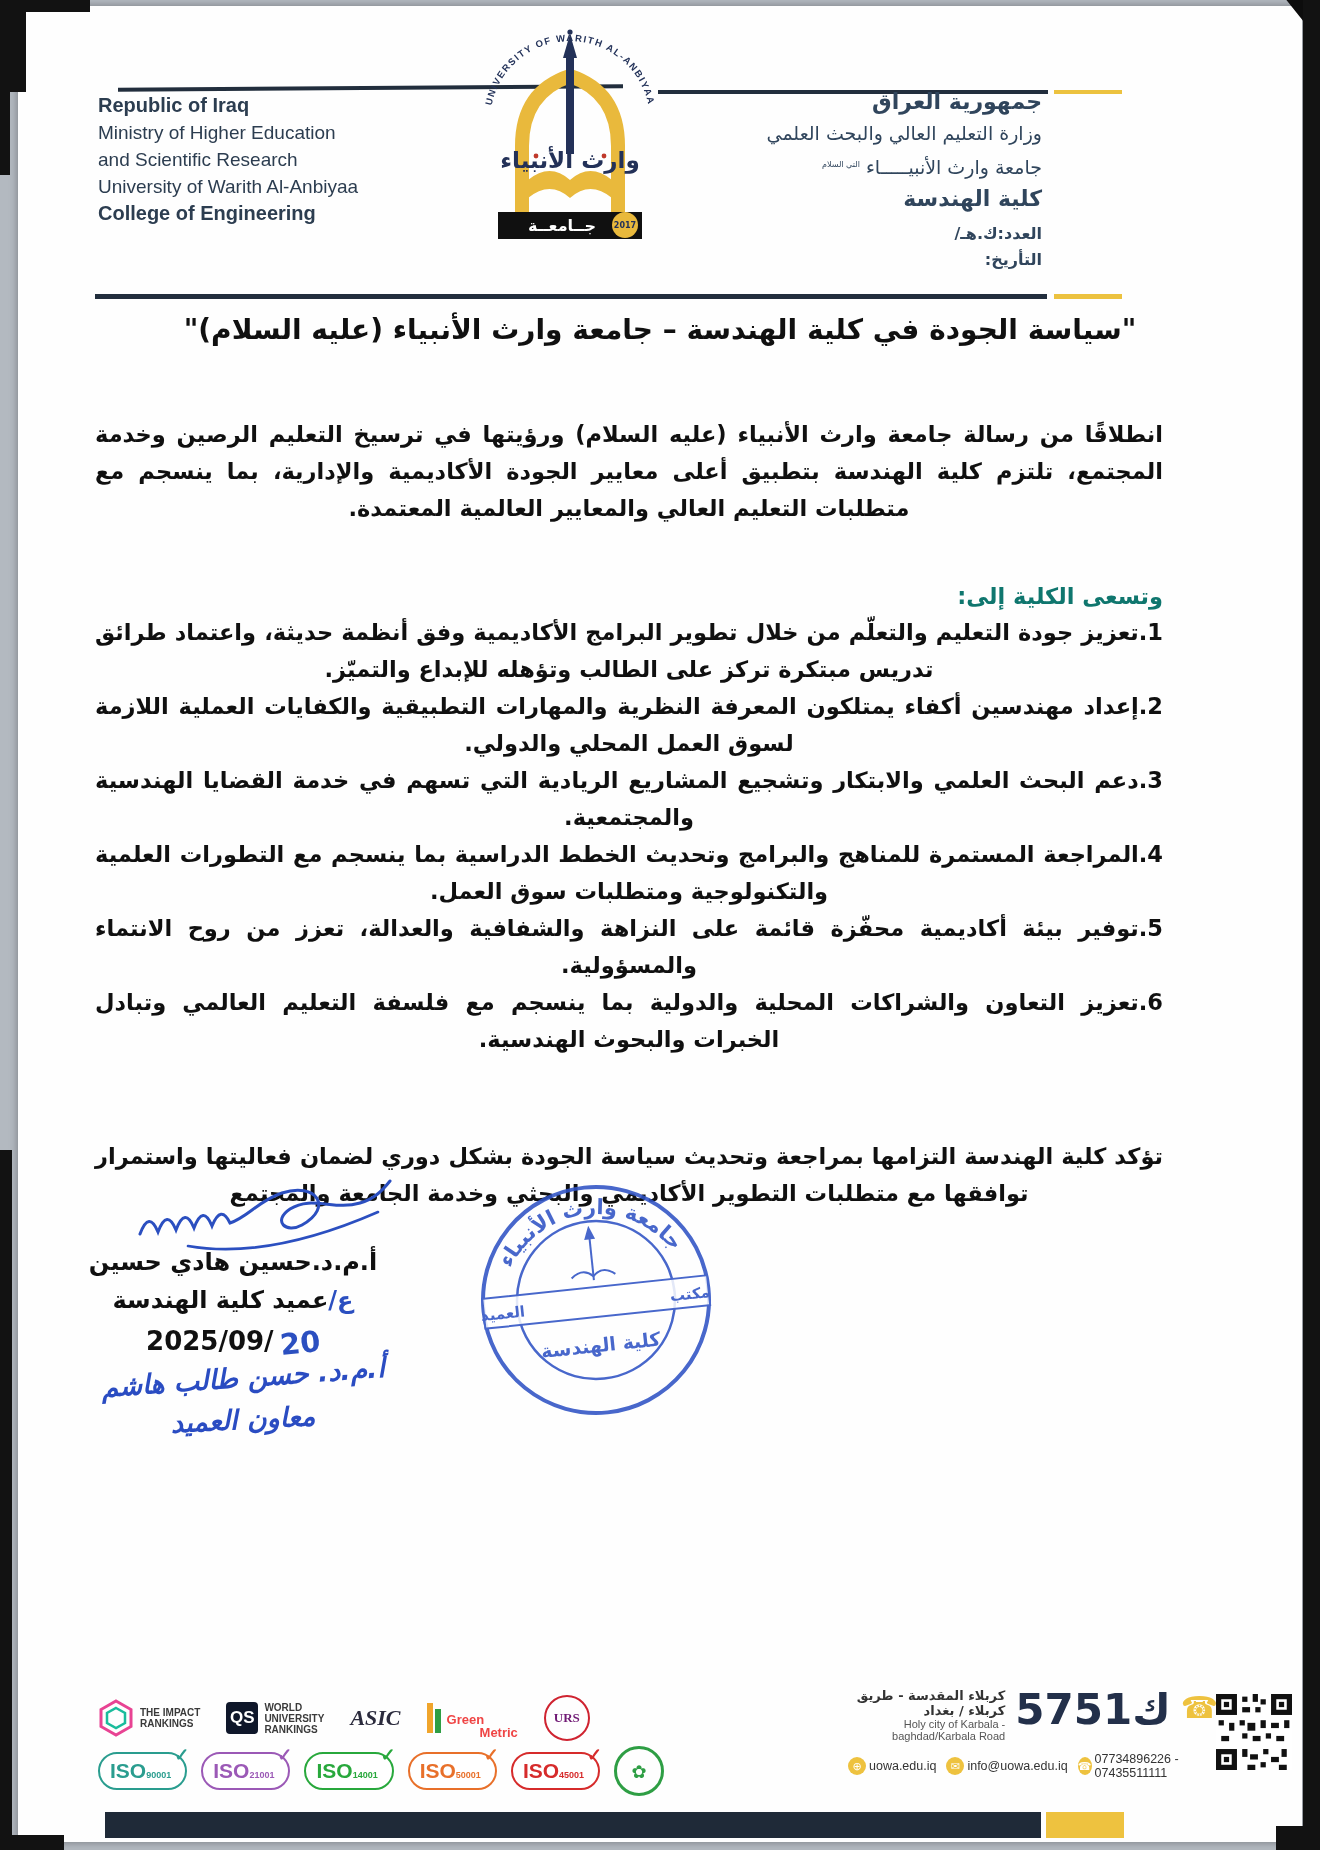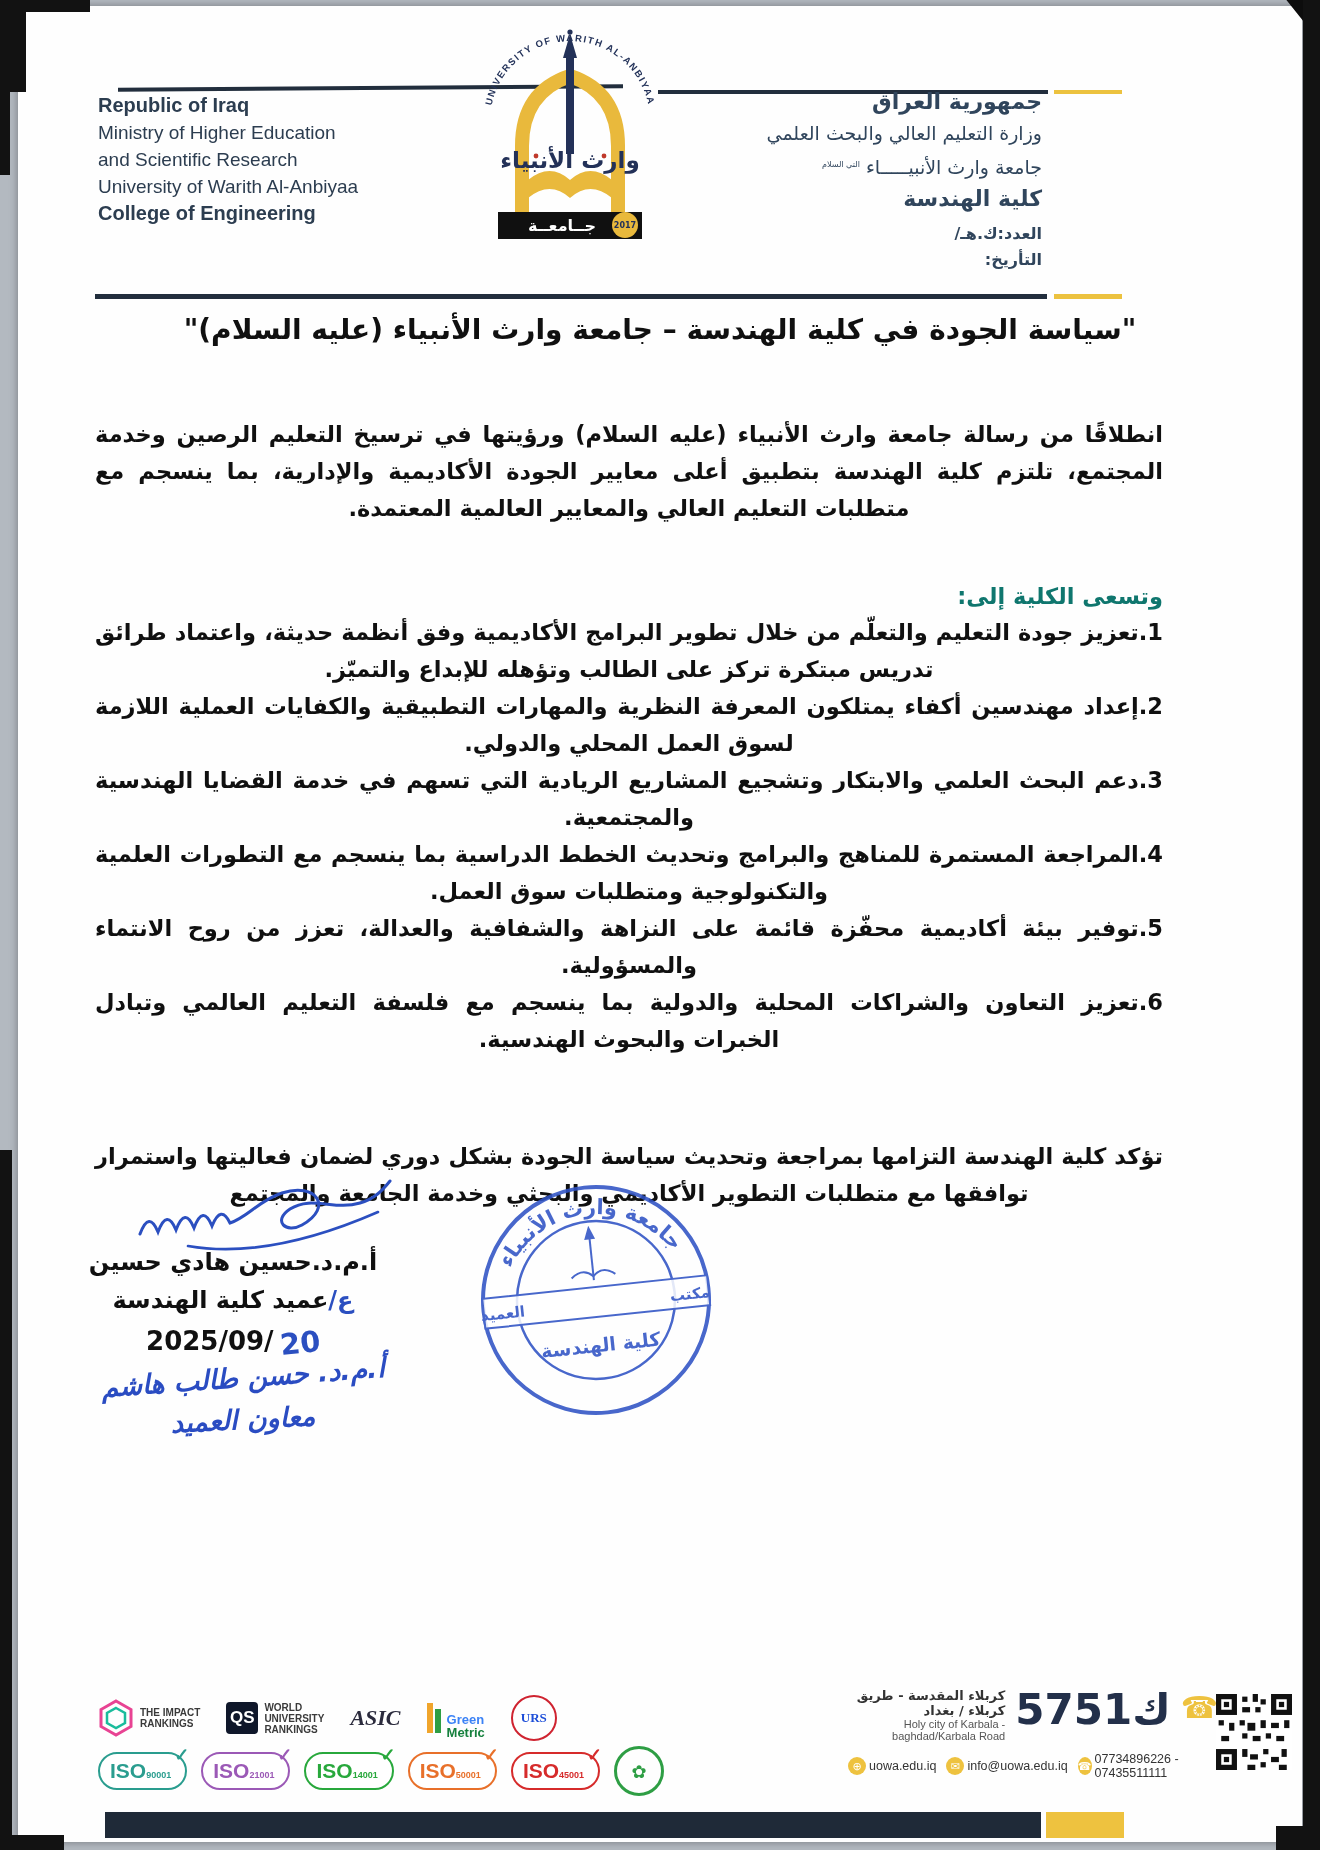--- a/index.html
+++ b/index.html
@@ -62,24 +62,24 @@
 
   
   .rank-row{left:80px;top:1686px;display:flex;align-items:center;gap:26px;height:52px;}
   .rk{display:flex;align-items:center;gap:6px;}
   .rk-txt{font-family:"Liberation Sans",sans-serif;font-size:10px;font-weight:bold;color:#3a3a3a;line-height:11px;}
   .qs-box{width:32px;height:32px;background:#0f172a;color:#fff;font-weight:bold;
     font-size:17px;display:flex;align-items:center;justify-content:center;border-radius:4px;
     font-family:"Liberation Sans",sans-serif;}
   .asic{font-family:"Liberation Serif",serif;font-weight:bold;font-style:italic;
     font-size:22px;color:#2b2b3d;}
-  .gm .g1{color:#3b82f6;font-weight:bold;font-size:13px;line-height:13px;font-family:"Liberation Sans",sans-serif;margin-top:15px;}
-  .gm .g2{color:#15803d;font-weight:bold;font-size:13px;line-height:13px;font-family:"Liberation Sans",sans-serif;}
+  .gm .g1{color:#ef4444;font-weight:bold;font-size:13px;line-height:13px;font-family:"Liberation Sans",sans-serif;margin-top:15px;}
+  .gm .g2{color:#ef4444;font-weight:bold;font-size:13px;line-height:13px;font-family:"Liberation Sans",sans-serif;margin-left:33px;}
   .urs{width:42px;height:42px;border:2.5px solid #cf2330;border-radius:50%;display:flex;
-    align-items:center;justify-content:center;color:#1d4ed8;font-weight:bold;font-size:13px;
+    align-items:center;justify-content:center;color:#701a75;font-weight:bold;font-size:13px;
     font-family:"Liberation Serif",serif;}
   .iso-row{left:80px;top:1740px;display:flex;align-items:center;gap:14px;}
   .iso{position:relative;border-radius:22px;padding:5px 14px 5px 10px;font-family:"Liberation Sans",sans-serif;
     font-weight:bold;font-size:21px;background:#fff;}
   .iso small{font-size:9px;font-weight:bold;}
   .iso .chk{position:absolute;right:-4px;top:-10px;font-size:18px;}
   .iso-1{border:2.5px solid #2a9d8f;color:#2a9d8f;}
   .iso-2{border:2.5px solid #9b59b6;color:#9b59b6;}
   .iso-3{border:2.5px solid #28a83c;color:#28a83c;}
   .iso-4{border:2.5px solid #e8702a;color:#e8702a;}

